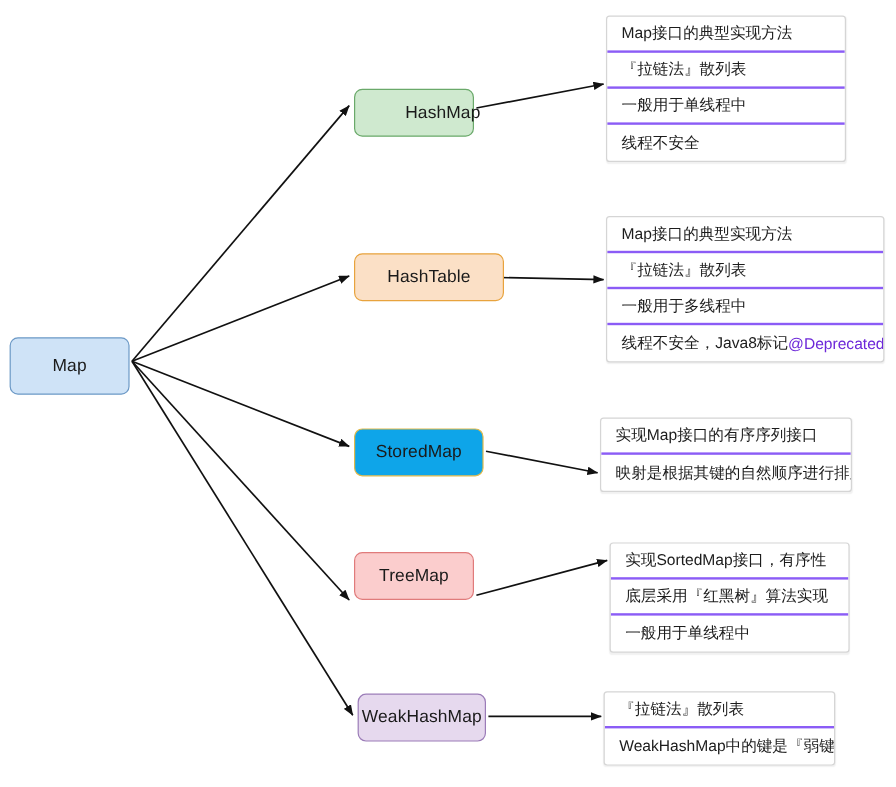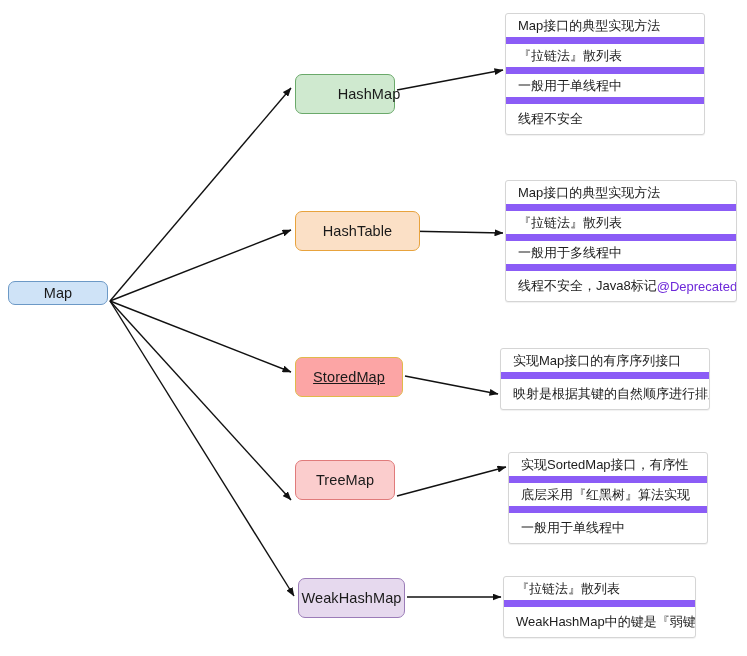--- a/index.html
+++ b/index.html
@@ -49,21 +49,21 @@
     box-shadow: 0 1px 1px rgba(0,0,0,0.06);
     overflow: hidden;
   }
   .attr-row {
     height: 30px;
     display: flex;
     align-items: center;
     padding: 0 12px;
     font-size: 13px;
     color: #1c1c1c;
-    border-bottom: 7px solid #8b5cf6;
+    border-bottom: 2px solid #8b5cf6;
     white-space: nowrap;
   }
   .attr-row:last-child { border-bottom: none; }
   .attr-row .accent { color: #6d28d9; }
 </style>
 </head>
 <body>
 
 <div id="diagram-canvas">
 
@@ -82,21 +82,21 @@
       </g>
     <g id="table-edges">
         <line x1="397" y1="90" x2="503" y2="70" stroke="#111111" stroke-width="1.4" marker-end="url(#arrowhead)"></line>
         <line x1="402" y1="231" x2="503" y2="233" stroke="#111111" stroke-width="1.4" marker-end="url(#arrowhead)"></line>
         <line x1="405" y1="376" x2="498" y2="394" stroke="#111111" stroke-width="1.4" marker-end="url(#arrowhead)"></line>
         <line x1="397" y1="496" x2="506" y2="467" stroke="#111111" stroke-width="1.4" marker-end="url(#arrowhead)"></line>
         <line x1="407" y1="597" x2="501" y2="597" stroke="#111111" stroke-width="1.4" marker-end="url(#arrowhead)"></line>
       </g>
   </svg>
 
-  <div class="node" id="root-node" style="left: 8px; top: 281px; width: 100px; height: 24px; background: rgb(207, 227, 247); border-color: rgb(108, 153, 198);">
+  <div class="node" id="root-node" style="left: 8px; top: 281px; width: 100px; height: 48px; background: rgb(207, 227, 247); border-color: rgb(108, 153, 198);">
     <span>Map</span>
   </div>
 
   <div id="branch-layer">
       <div class="node" style="left: 295px; top: 74px; width: 100px; height: 40px; background: rgb(207, 233, 207); border-color: rgb(106, 169, 106); padding-left: 48px;">
         <span>HashMap</span>
       </div>
       <div class="attr-table" style="left: 505px; top: 13px; width: 200px;">
         <div class="attr-row">
           <span>Map接口的典型实现方法</span>
@@ -122,21 +122,21 @@
           <span>『拉链法』散列表</span>
         </div>
         <div class="attr-row">
           <span>一般用于多线程中</span>
         </div>
         <div class="attr-row">
           <span>线程不安全，Java8标记</span>
           <span class="accent">@Deprecated</span>
         </div>
       </div>
-      <div class="node" style="left: 295px; top: 357px; width: 108px; height: 40px; background: #fca5a5; border-color: rgb(224, 185, 74); text-decoration: underline;">
+      <div class="node" style="left: 295px; top: 357px; width: 108px; height: 40px; background: #0ea5e9; border-color: rgb(224, 185, 74);">
         <span>StoredMap</span>
       </div>
       <div class="attr-table" style="left: 500px; top: 348px; width: 210px;">
         <div class="attr-row">
           <span>实现Map接口的有序序列接口</span>
         </div>
         <div class="attr-row">
           <span>映射是根据其键的自然顺序进行排序的</span>
         </div>
       </div>

